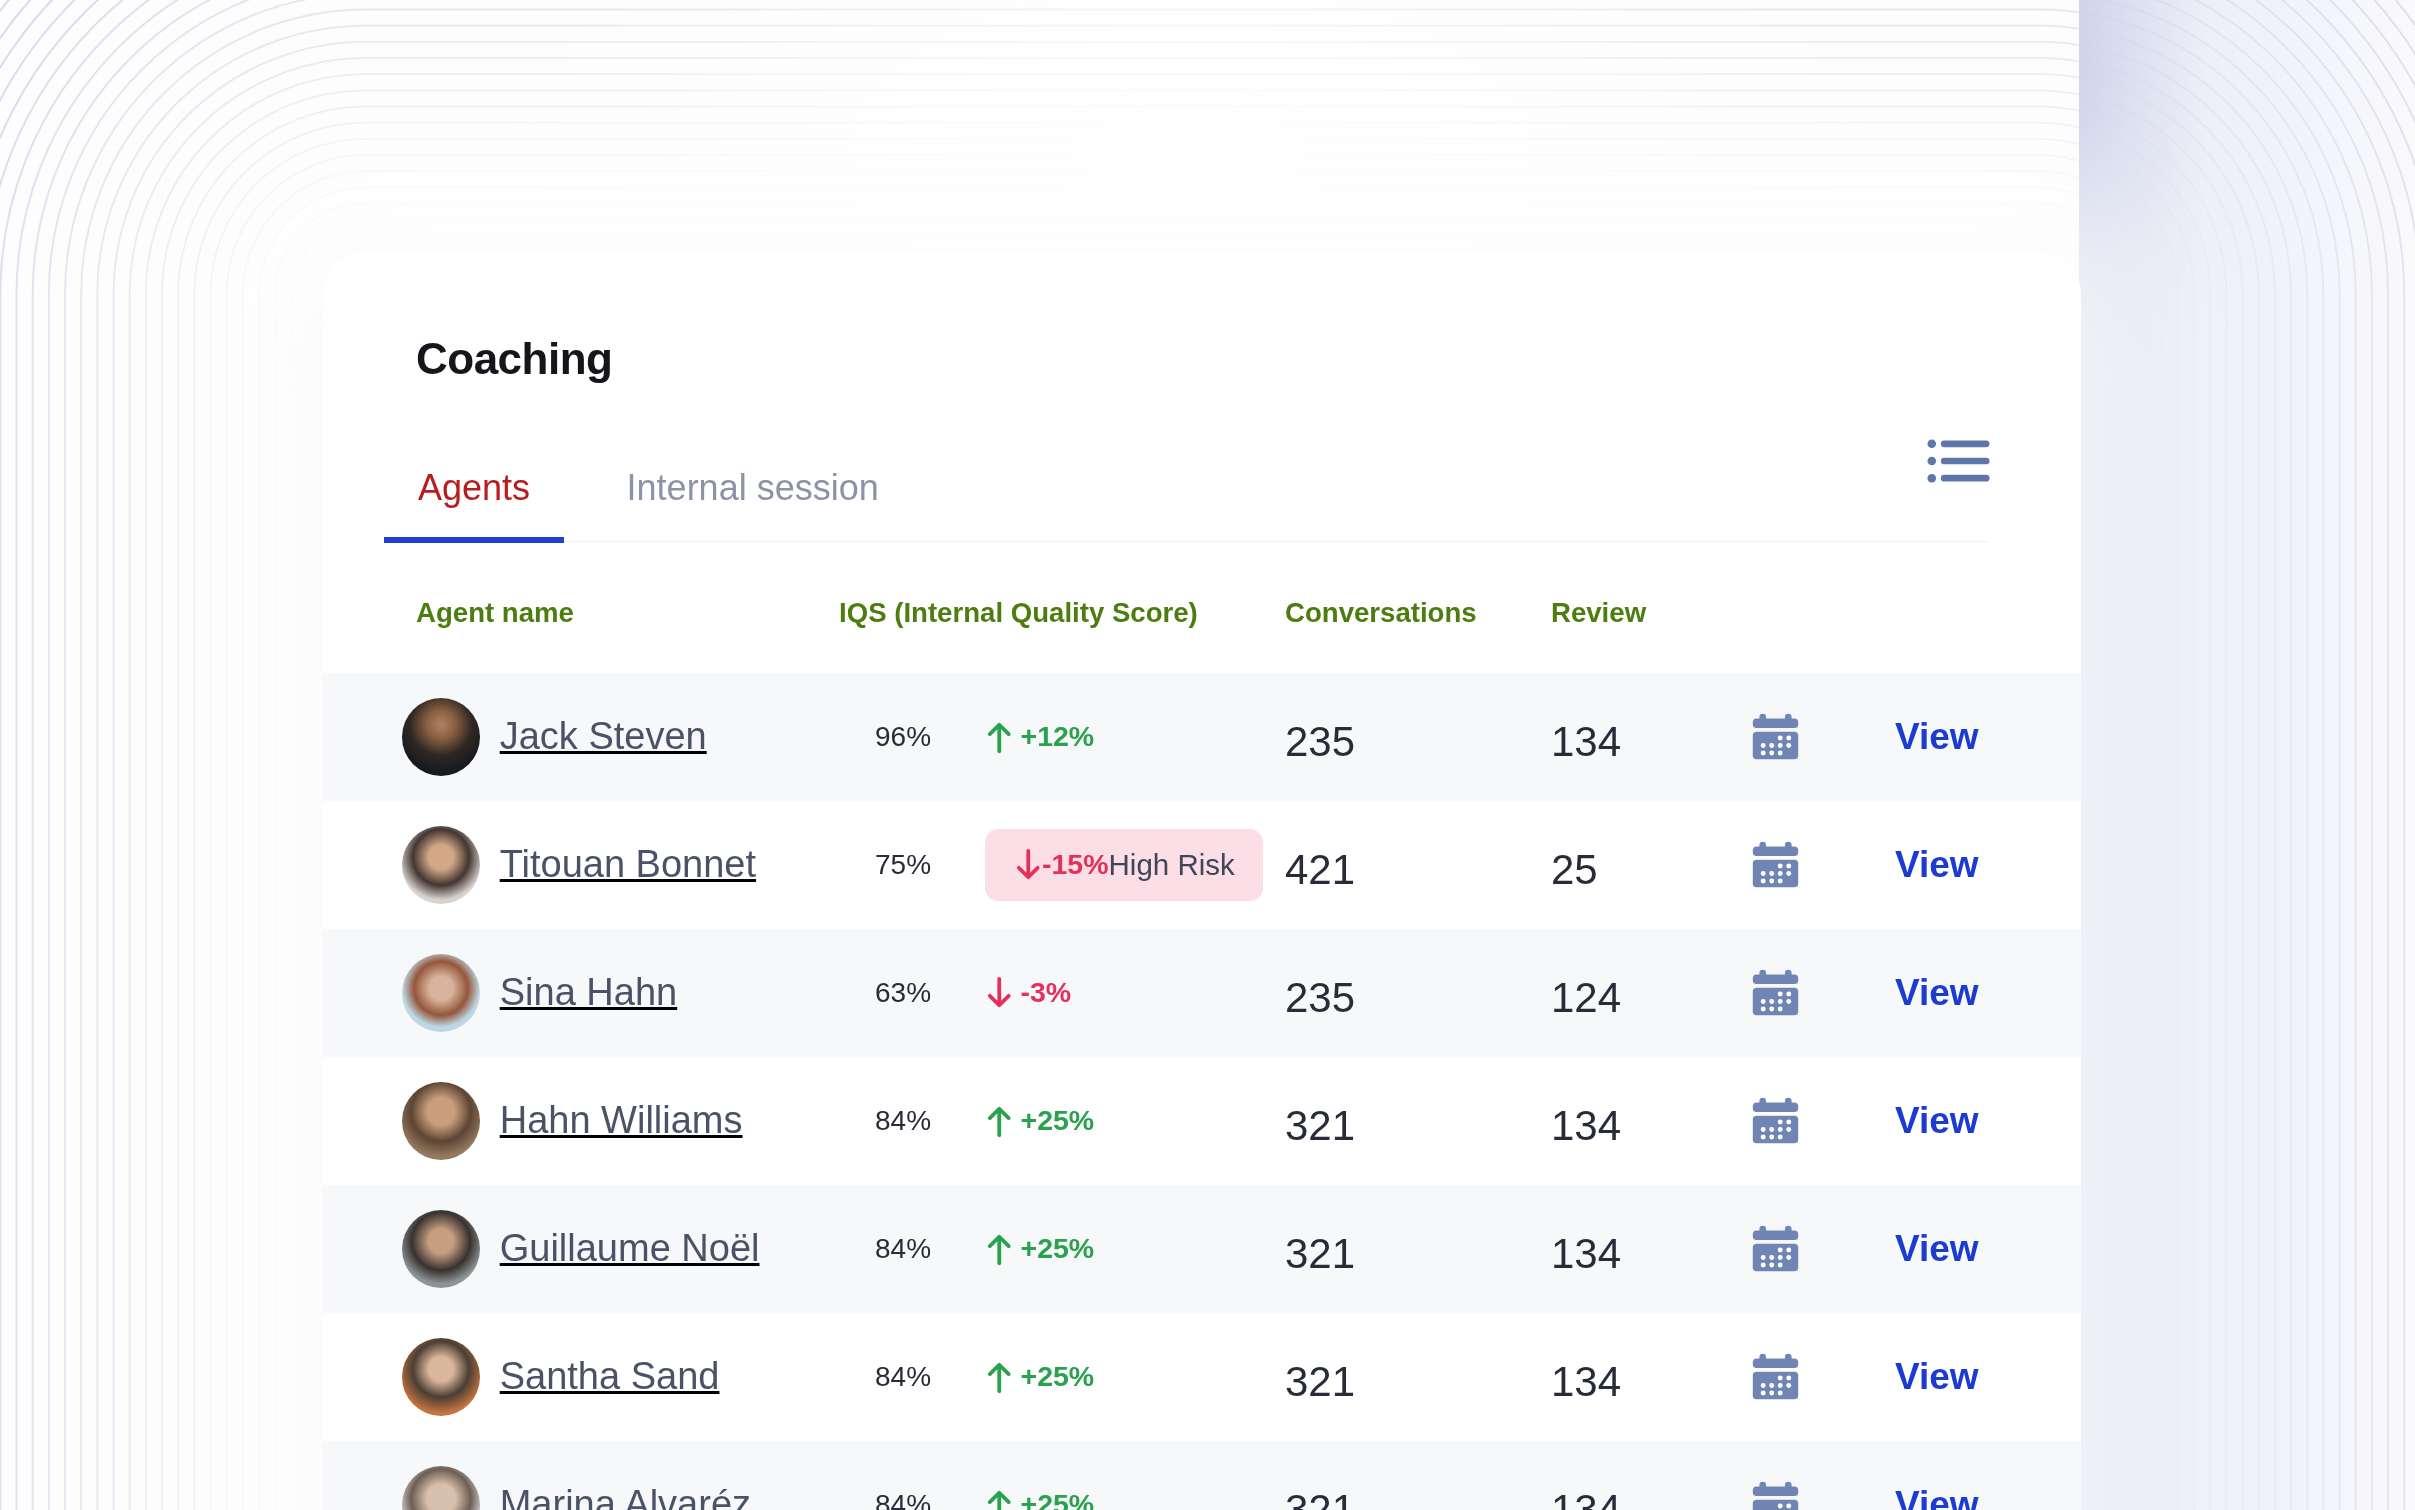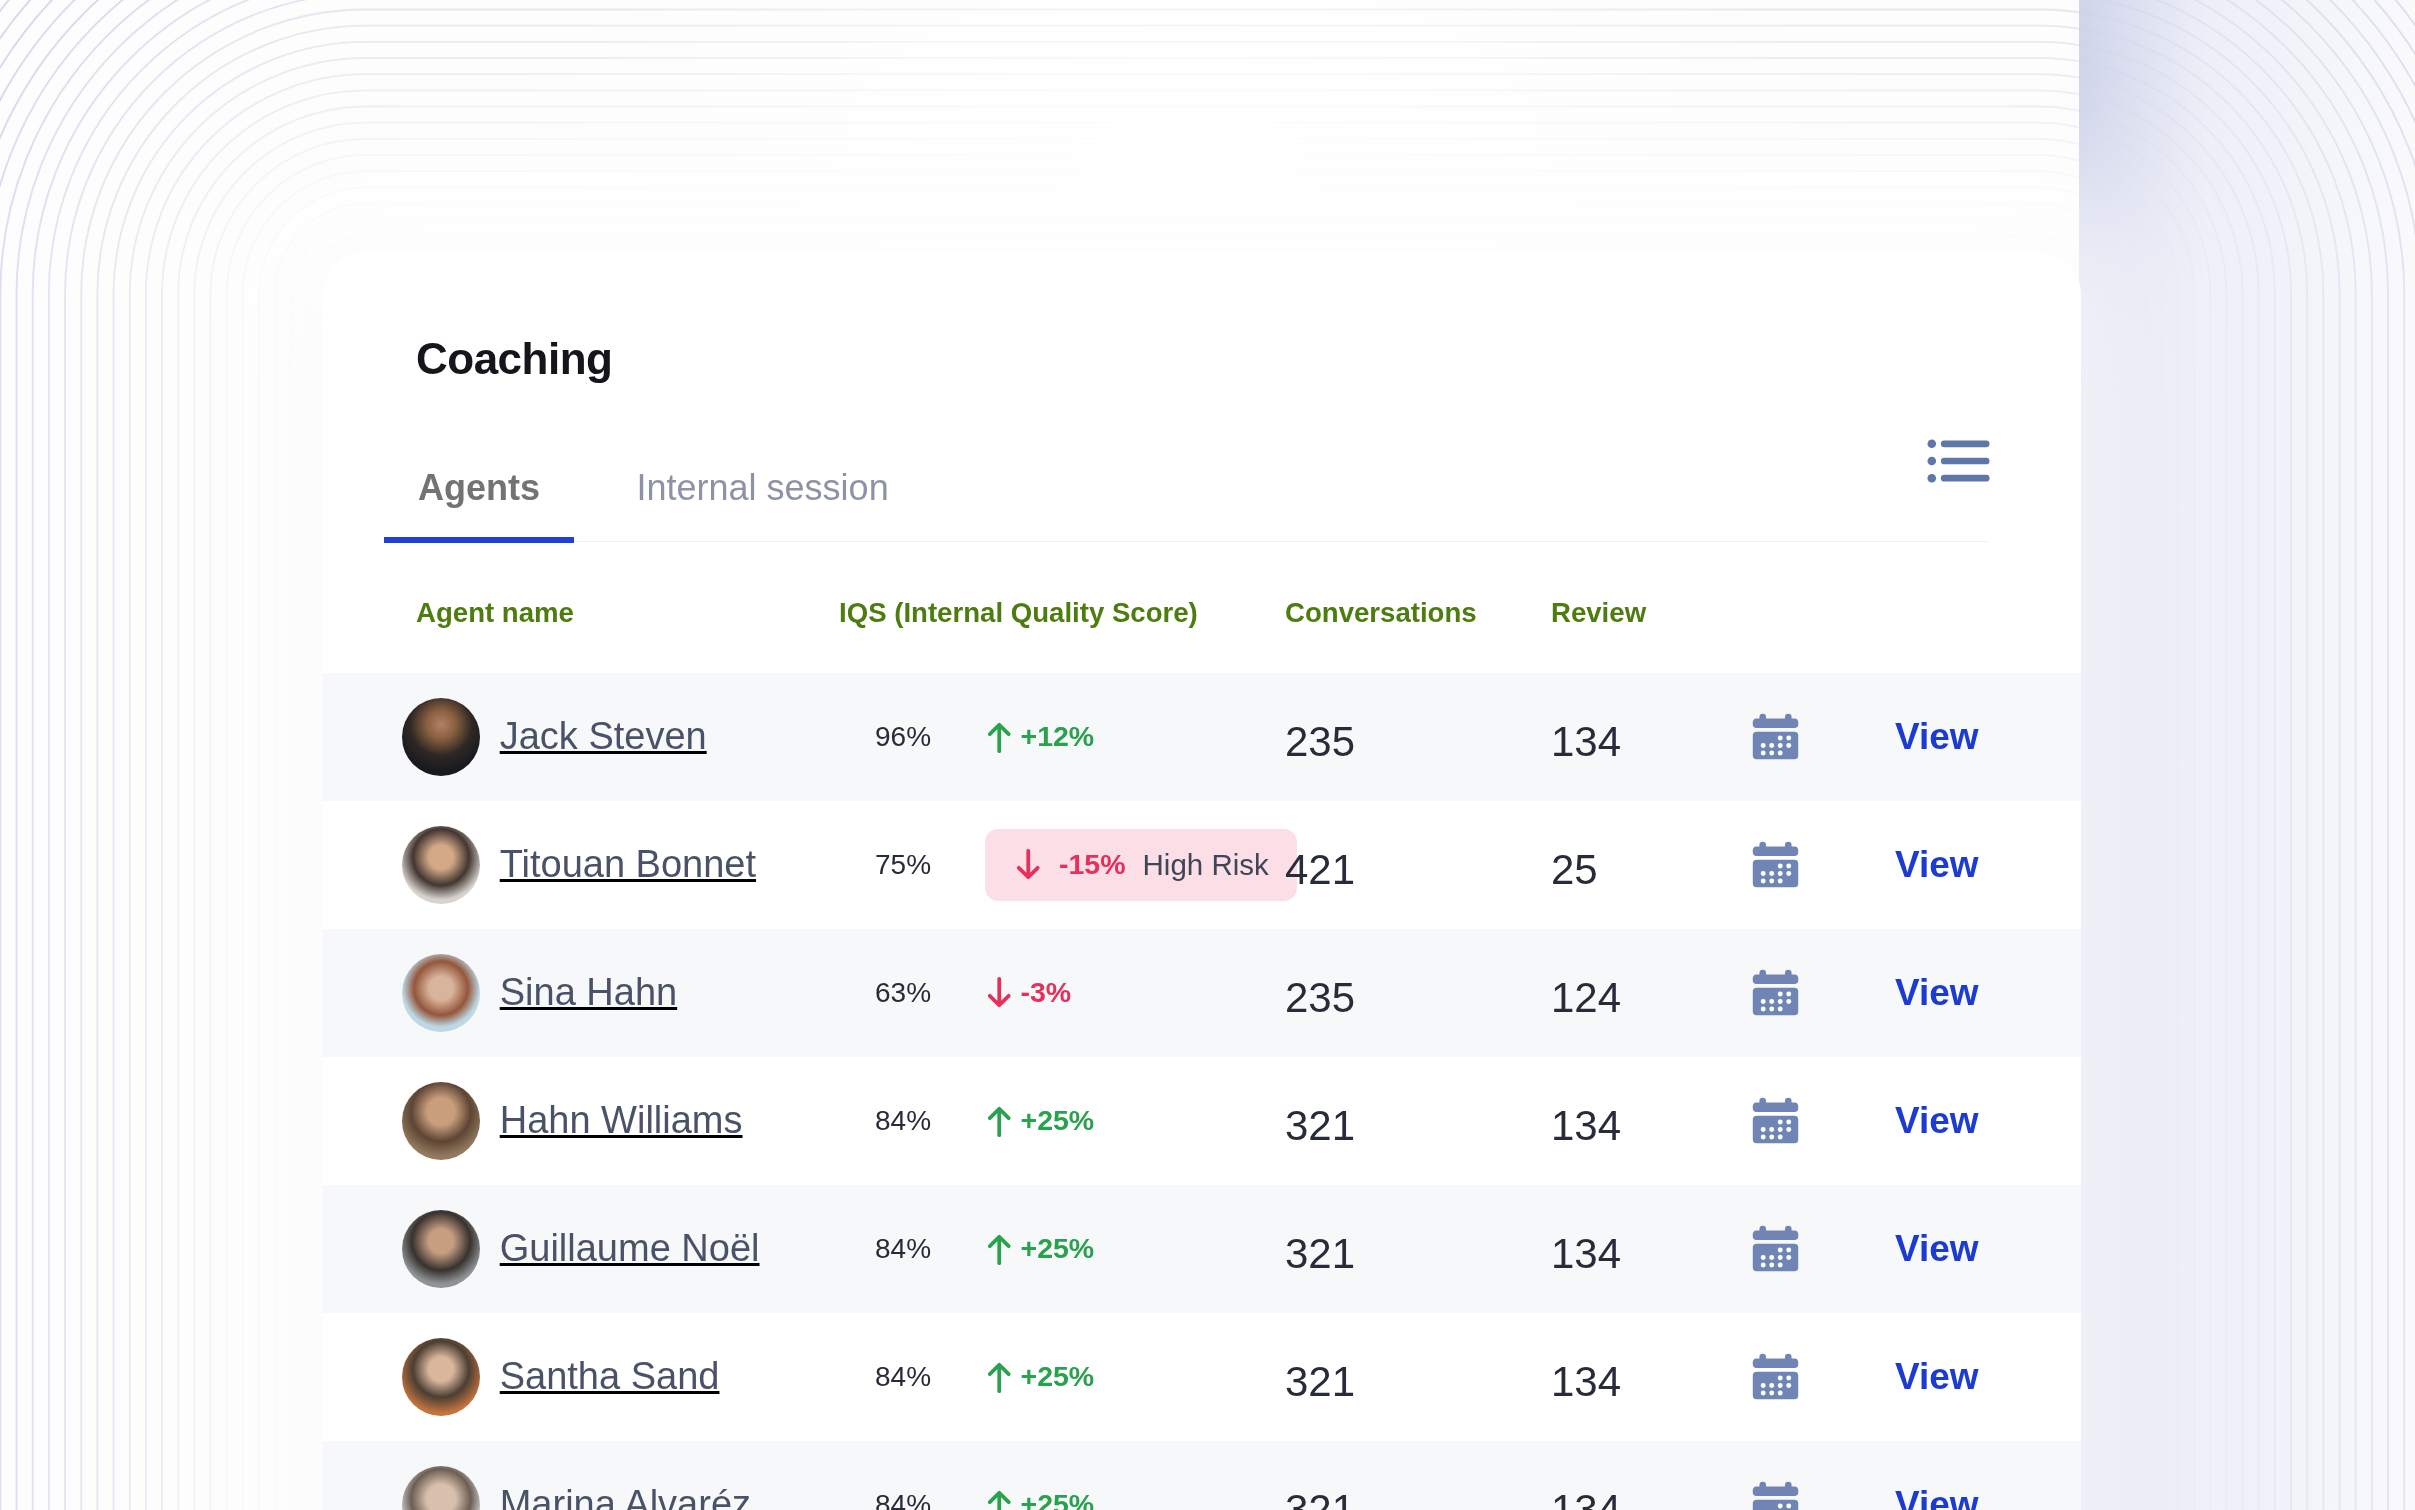--- a/index.html
+++ b/index.html
@@ -37,21 +37,21 @@
   .tabs {
     display:flex; align-items:flex-end; margin-top:84px;
     border-bottom:1.9px solid #eef0f4;
   }
   .tab {
     font-size:36px; line-height:42px; padding:0 34px 27.6px 34px;
     border-bottom:6.7px solid transparent; margin-bottom:-1.9px;
     color:#8d93a6; cursor:pointer; white-space:nowrap;
   }
   .tab:first-child { margin-left:-32px; }
-  .tab.active { color:#737373; font-weight:700; border-bottom-color:#1e40d8; }
+  .tab.active { color:#b91c1c; font-weight:400; border-bottom-color:#1e40d8; }
   .tab + .tab { margin-left:28.5px; }
   .list-btn {
     position:absolute; right:91px; top:185px; width:63px; height:48px; cursor:pointer;
   }
 
   
   .grid-row {
     display:grid;
     grid-template-columns:423px 446px 266px 198px 146px 1fr;
     align-items:center;
@@ -68,21 +68,21 @@
   }
   .agent-name { margin-left:20px; font-size:38px; color:#4a5268; font-weight:400; white-space:nowrap; }
   .cell-iqs { display:flex; align-items:center; gap:26px; }
   .iqs-value { font-size:28px; color:#272c38; font-weight:500; min-width:84px;margin-left:36px; }
   .delta-wrap { display:flex; align-items:center; gap:7px; }
   .delta-text { font-size:28.5px; font-weight:700; }
   .trend-up .delta-text { color:#2aa14d; }
   .trend-down .delta-text { color:#e5305a; }
   .arrow-icon { display:block; }
   .risk-badge {
-    display:flex; align-items:center; gap:17px;
+    display:flex; align-items:center; 
     background:#fcdee6; border-radius:13.3px; height:72px; padding:0 28.5px;
   }
   .risk-badge .delta-text { color:#e5305a; }
   .risk-label { font-size:29.5px; color:#3f4658; white-space:nowrap; }
   .num { font-size:42px; color:#272c38; font-weight:500;margin-top:11px; }
   .cal-btn { width:53px; height:53px; cursor:pointer; }
   .view-link {
     font-size:37px; font-weight:700; color:#1c3bd1; text-decoration:none; cursor:pointer; white-space:nowrap;
   }
 </style>

